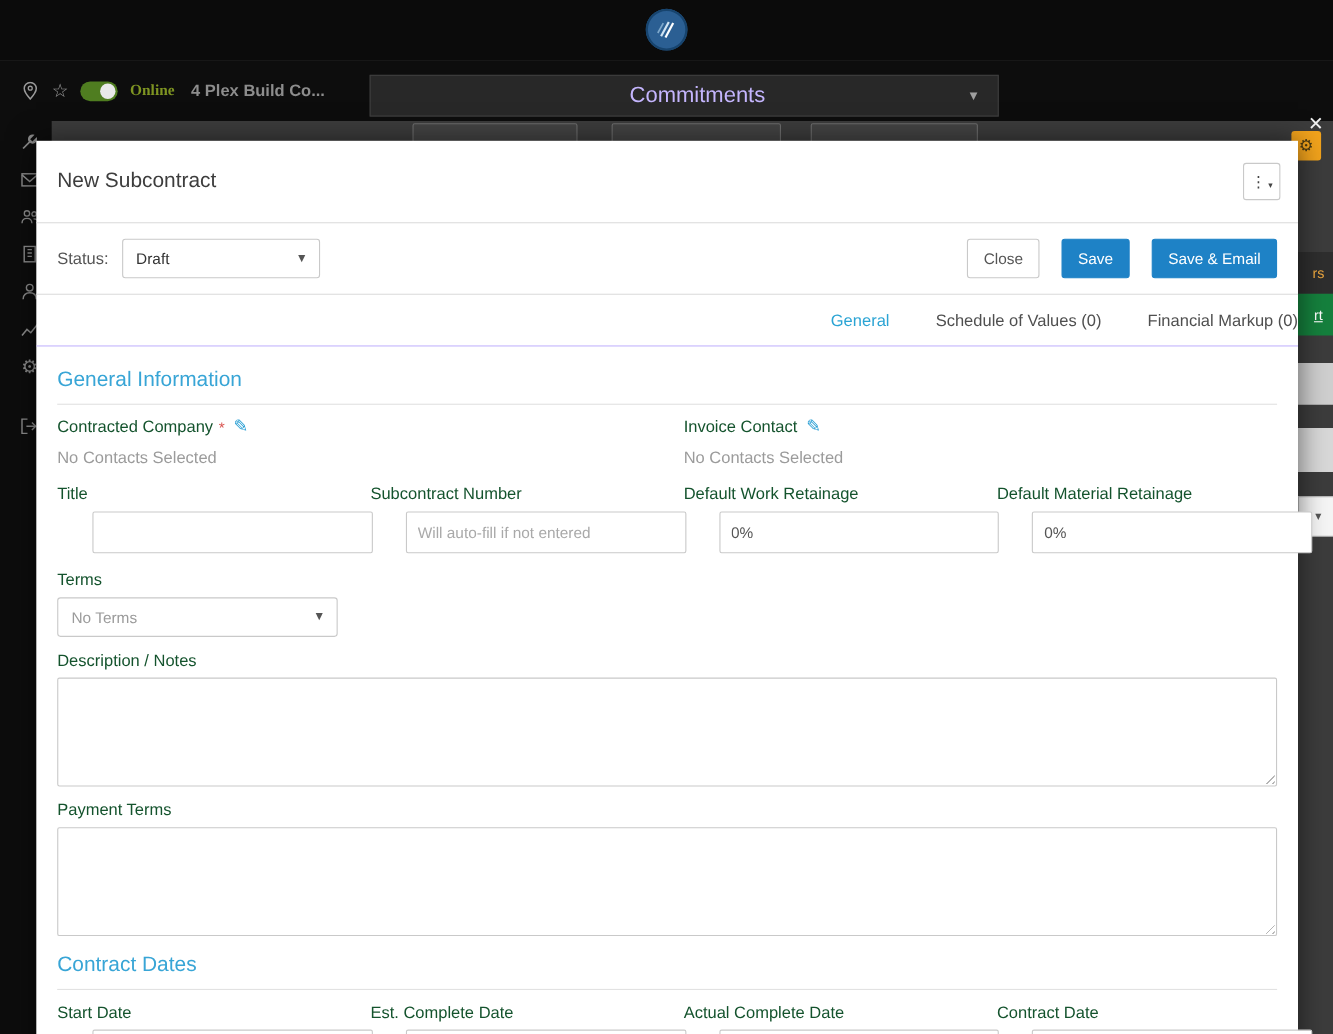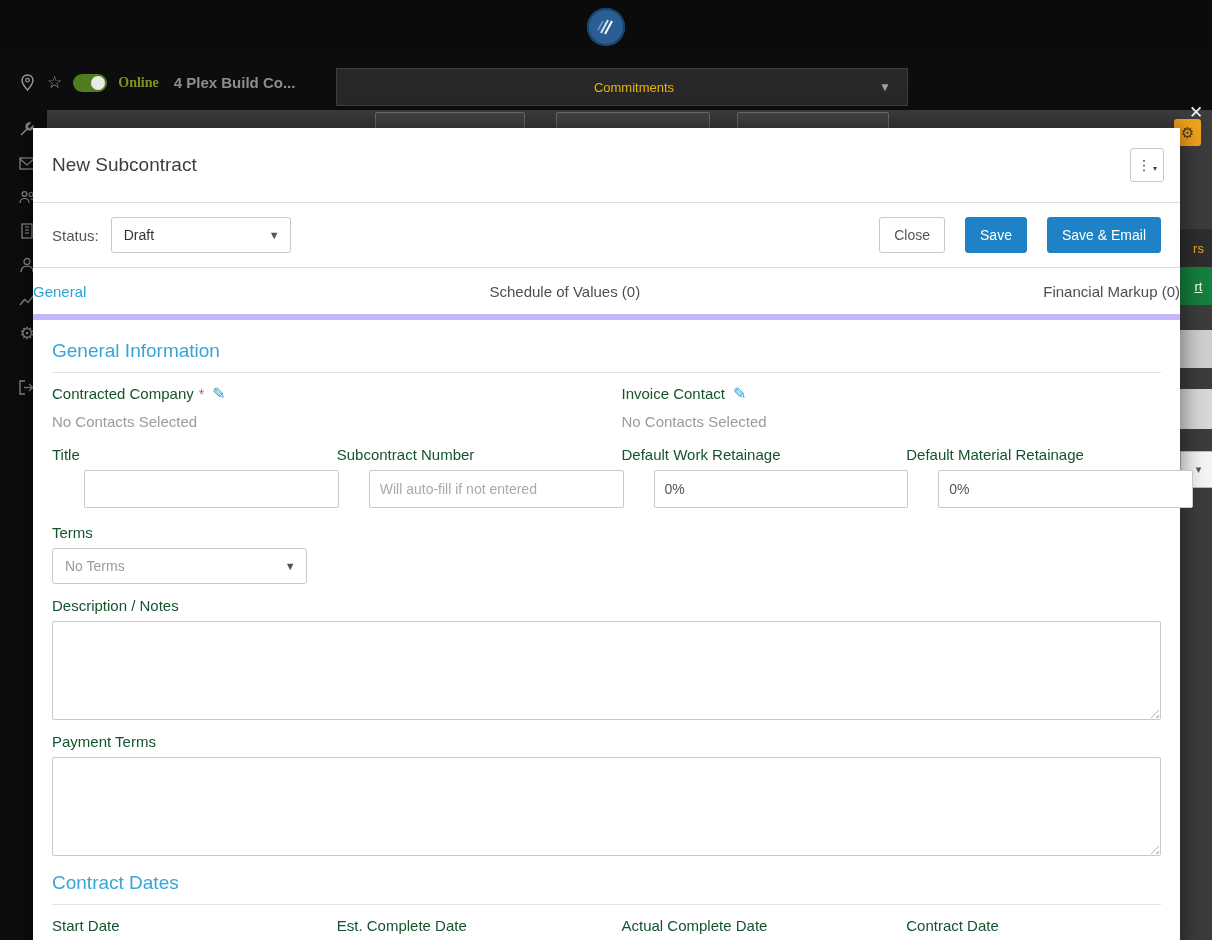--- a/index.html
+++ b/index.html
@@ -15,21 +15,21 @@
   .subheader { position:absolute; left:0; top:55px; width:1212px; height:55px; background:#0d0d0d; }
   .subheader-left { position:absolute; left:18px; top:0; height:55px; display:flex; align-items:center; gap:11px; }
   .pin-ic, .side-svg { display:block; }
   .star-glyph { font-size:17px; color:#9a9a9a; line-height:1; }
   .toggle { width:34px; height:18px; border-radius:9px; background:#4f7d20; position:relative; }
   .toggle .knob { position:absolute; right:2px; top:2px; width:14px; height:14px; border-radius:50%; background:#e9e9e9; }
   .online-label { color:#7e9422; font-size:14px; font-weight:bold;font-family:Liberation Serif, serif; }
   .company-name { color:#8d8d8d; font-size:15px; font-weight:bold; margin-left:4px; }
   .nav-select { position:absolute; left:336px; top:13px; width:572px; height:38px; background:#282828;
                 border:1px solid #3e3e3e; display:flex; align-items:center; justify-content:center; }
-  .nav-select .lbl { color:#eab308; font-size:13px;margin-left:24px; }
+  .nav-select .lbl { color:#c4b5fd; font-size:20px;margin-left:24px; }
   .nav-select .caret { position:absolute; right:16px; color:#a0a0a0; font-size:12px; }
 
   .sidebar { position:absolute; left:0; top:110px; width:47px; height:830px; background:#0d0d0d;
              display:flex; flex-direction:column; align-items:flex-start; padding:10px 0 0 18px; gap:16px; }
   .side-icon { width:18px; height:18px; display:flex; align-items:center; justify-content:center; color:#8c8c8c; }
   .side-icon.gap-top { margin-top:20px; }
   .gear-glyph { font-size:17px; line-height:1; color:#8c8c8c; }
 
   
   .bg-close { position:absolute; left:1189px; top:102px; color:#f2f2f2; font-size:17px; cursor:pointer; }
@@ -61,22 +61,22 @@
                 display:flex; align-items:center; padding:0 26px 0 12px; cursor:pointer; }
   .status-select { width:180px; }
   .select-box .val { font-size:14px; color:#333; }
   .select-box .muted { color:#9b9b9b; }
   .select-box .caret { position:absolute; right:10px; color:#555; font-size:11px; }
   .spacer { flex:1; }
   .btn { height:36px; border-radius:3px; font-size:14px; display:flex; align-items:center; padding:0 14px; cursor:pointer; }
   .btn-plain { background:#fff; border:1px solid #c9c9c9; color:#555; }
   .btn-blue { background:#1e82c6; border:1px solid #1e82c6; color:#fff; margin-left:8px; }
 
-  .tabs-bar { border-top:1px solid #ddd; border-bottom:6px solid #c4b5fd; display:flex; justify-content:space-between;
-              gap:26px; padding:15px 0 14px; }
+  .tabs-bar { border-top:1px solid #ddd; border-bottom:1px solid #c4b5fd; display:flex; justify-content:flex-end;
+              gap:42px; padding:15px 0 14px; }
   .tab { font-size:15px; color:#4f4f4f; cursor:pointer; }
   .tab.active { color:#2ba4d4; }
 
   .content { padding:0 19px 10px; }
   .section-heading { font-size:19px; color:#38a5d6; padding-bottom:10px; border-bottom:1px solid #e2e2e2; }
   .mt-first { margin-top:20px; }
   .mt-second { margin-top:16px; }
 
   .contacts-grid { display:grid; grid-template-columns:1fr 1fr; column-gap:30px; margin-top:12px; }
   .contact-label-row { display:flex; align-items:center; gap:8px; }

